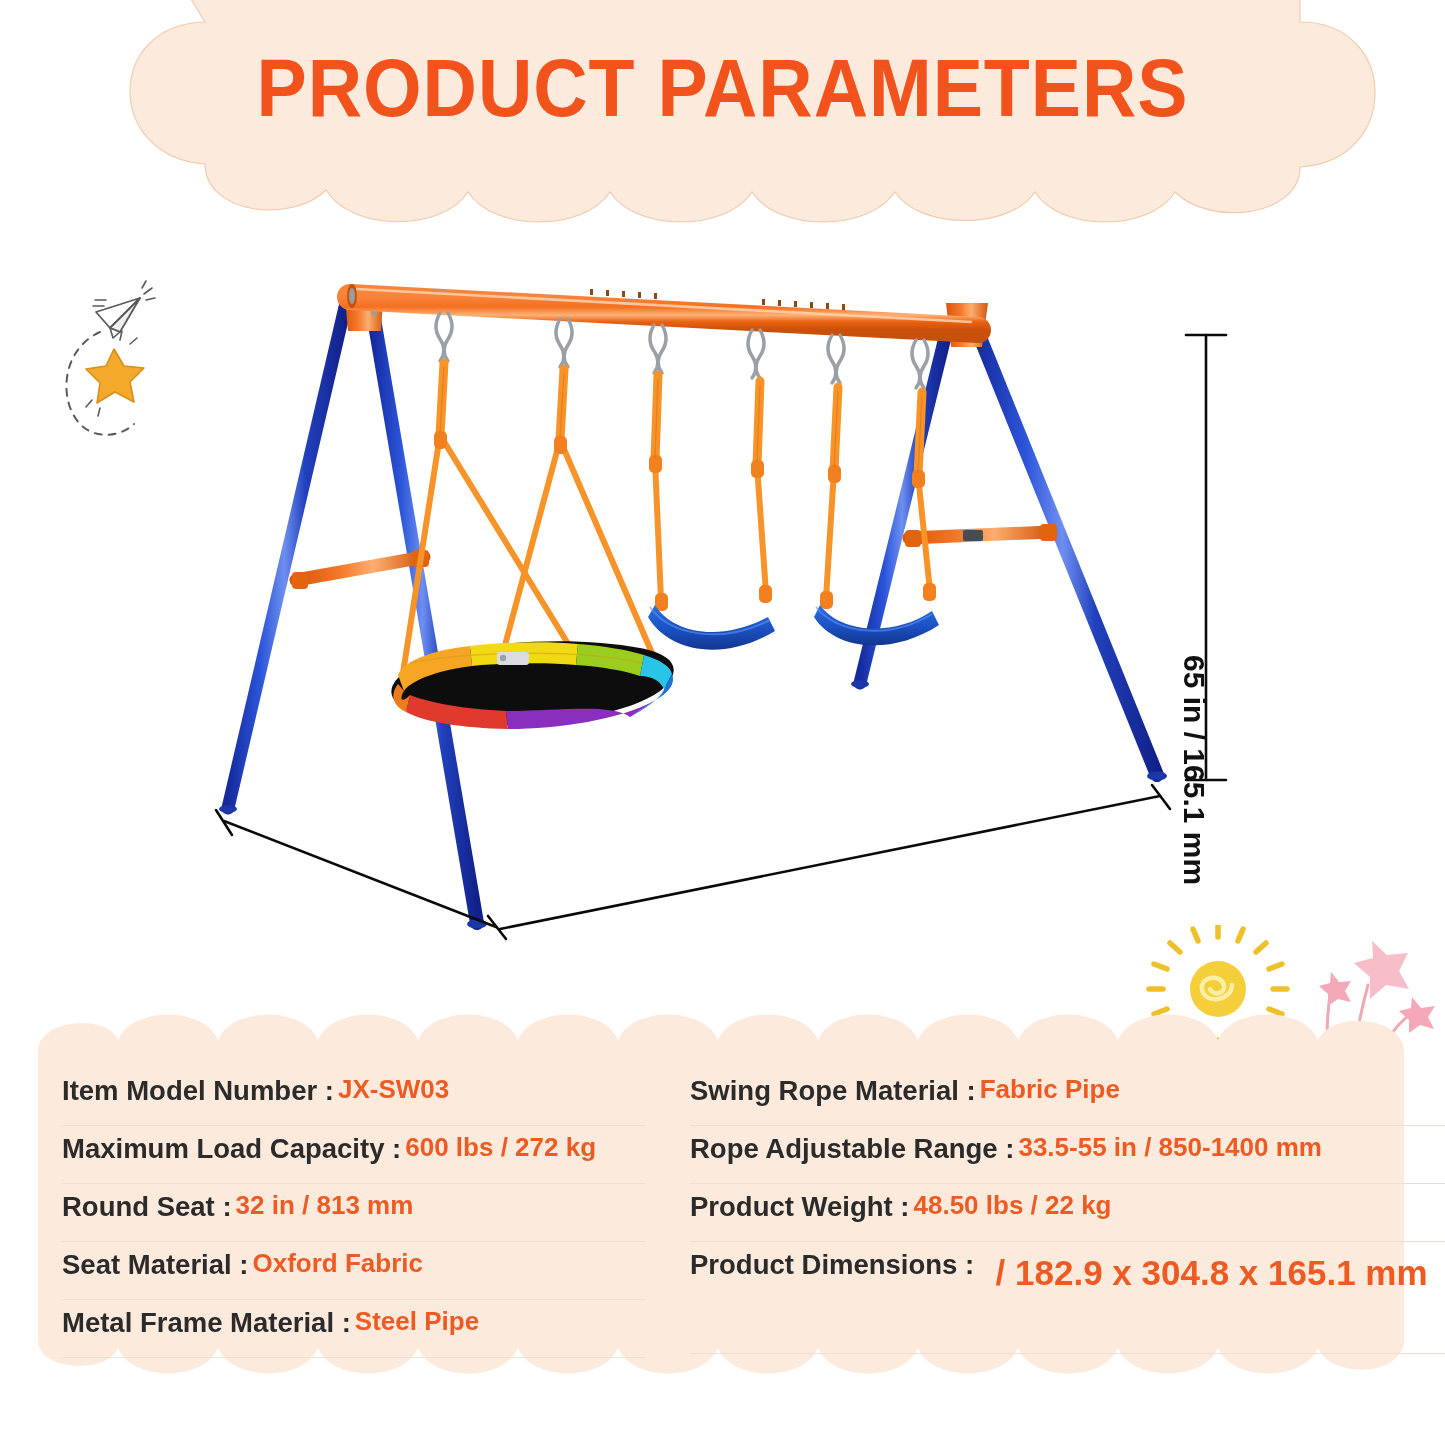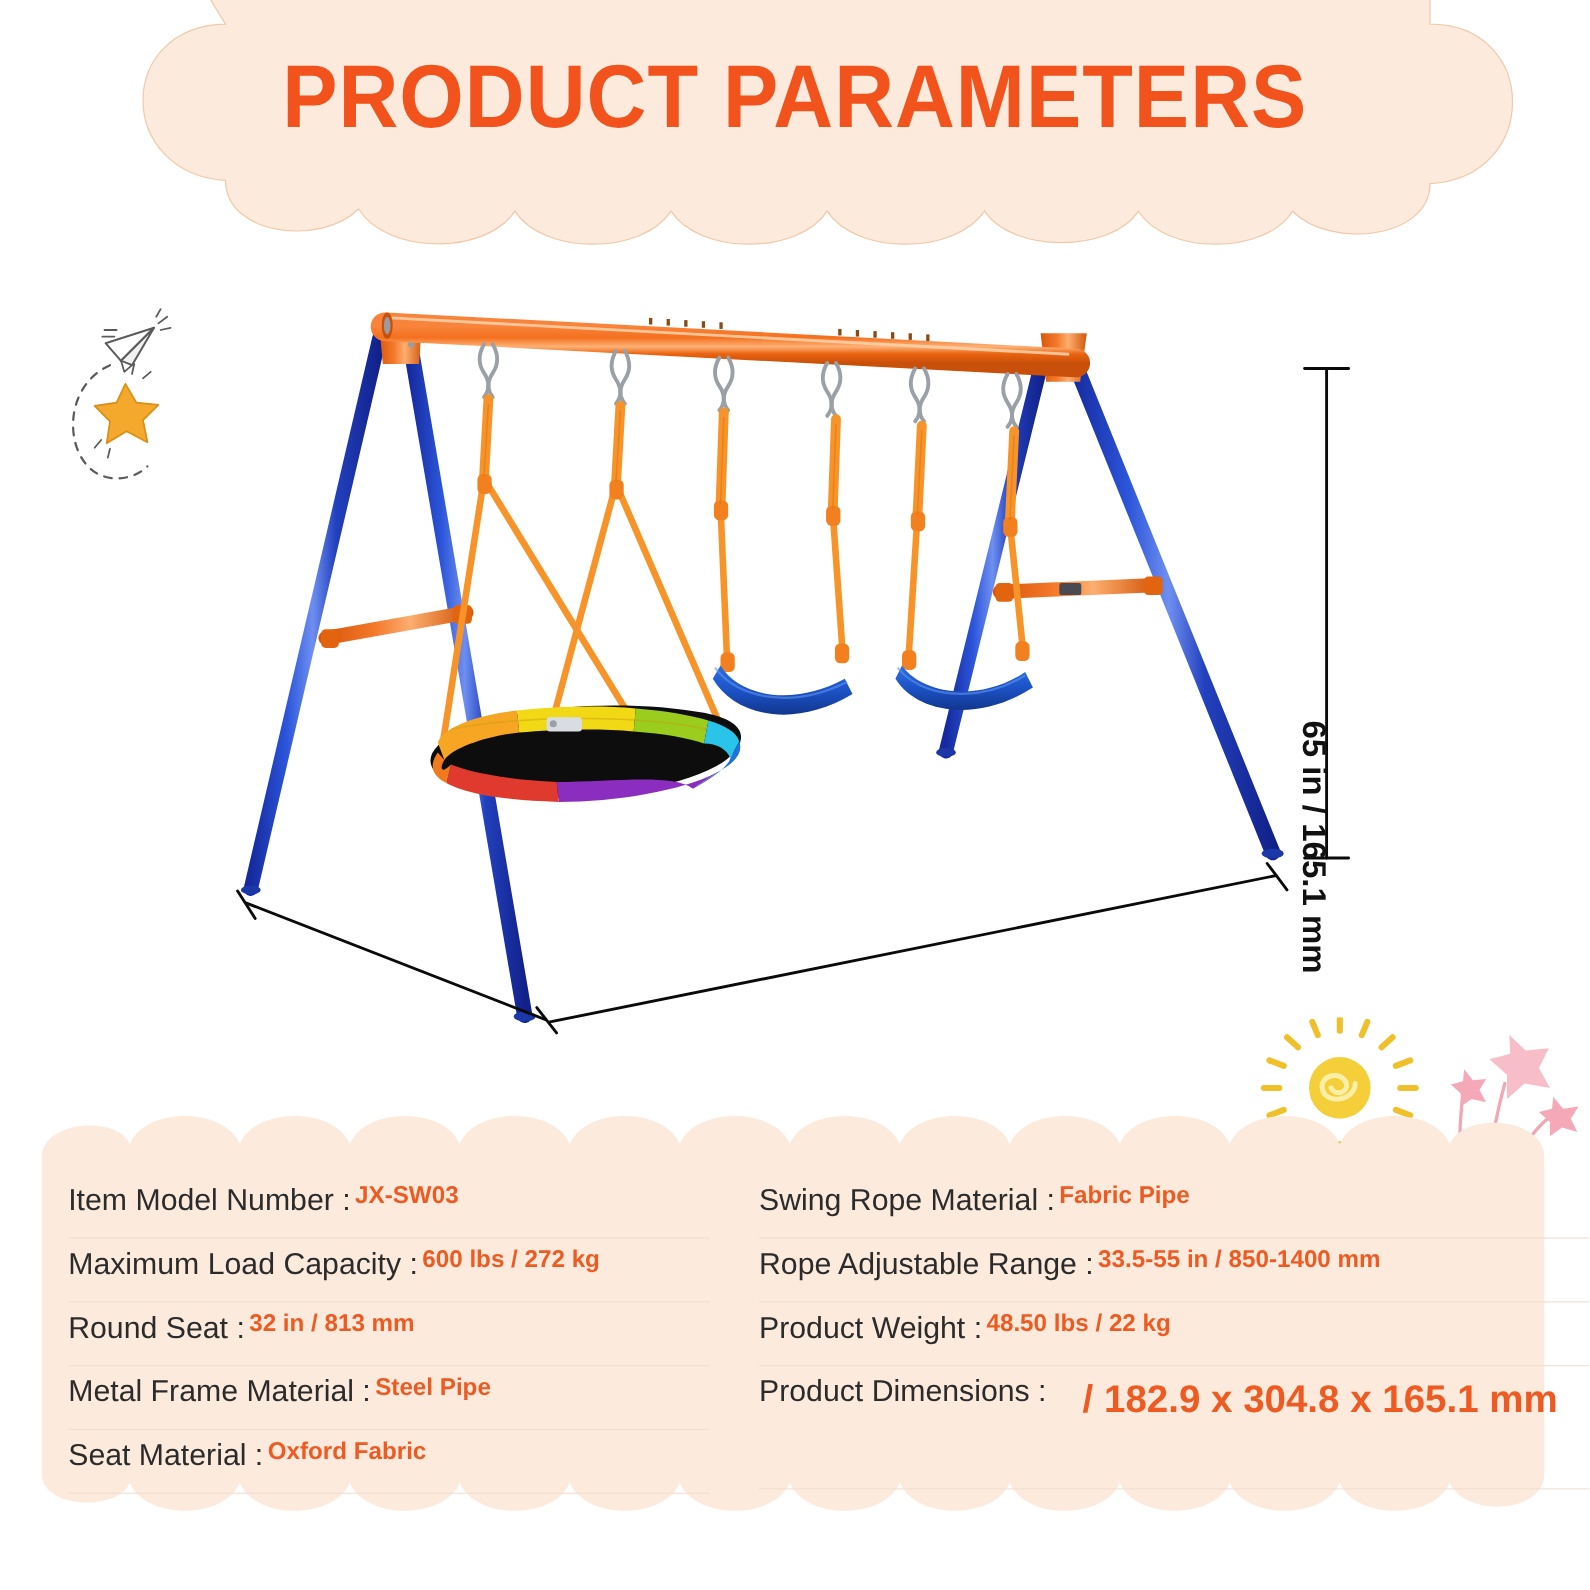--- a/index.html
+++ b/index.html
@@ -84,26 +84,26 @@
     min-height:58px;
     display:flex;align-items:flex-start;
     flex-wrap:wrap;
   }
   .spec-row.tall{min-height:112px;flex-direction:column;}
   .spec-row:last-child{border-bottom:1.6px solid #f1ded2;}
 
   .spec-key{
     font-size:27.5px;line-height:1.28;
     color:#2b2b2b;
-    font-weight:normal;
+    font-weight:bold;
     white-space:nowrap;
     padding-right:4px;
   }
   .spec-val{
-    font-size:22px;line-height:1.28;
+    font-size:26px;line-height:1.28;
     color:#ED5B23;
     font-weight:bold;
     white-space:nowrap;
   }
   .spec-val-line2{
     flex-basis:100%;
     font-size:35px;line-height:1.28;
     color:#ED5B23;font-weight:bold;
     padding-top:4px;
   }
@@ -421,26 +421,26 @@
       </div>
       <div class="spec-row">
         <span class="spec-key">Maximum Load Capacity :</span>
         <span class="spec-val">600 lbs / 272 kg</span>
       </div>
       <div class="spec-row">
         <span class="spec-key">Round Seat :</span>
         <span class="spec-val">32 in / 813 mm</span>
       </div>
       <div class="spec-row">
+        <span class="spec-key">Seat Material :</span>
+        <span class="spec-val">Oxford Fabric</span>
+      </div>
+      <div class="spec-row">
         <span class="spec-key">Metal Frame Material :</span>
         <span class="spec-val">Steel Pipe</span>
-      </div>
-      <div class="spec-row">
-        <span class="spec-key">Seat Material :</span>
-        <span class="spec-val">Oxford Fabric</span>
       </div>
     </div>
 
     <div class="spec-col right">
       <div class="spec-row">
         <span class="spec-key">Swing Rope Material :</span>
         <span class="spec-val">Fabric Pipe</span>
       </div>
       <div class="spec-row">
         <span class="spec-key">Rope Adjustable Range :</span>

